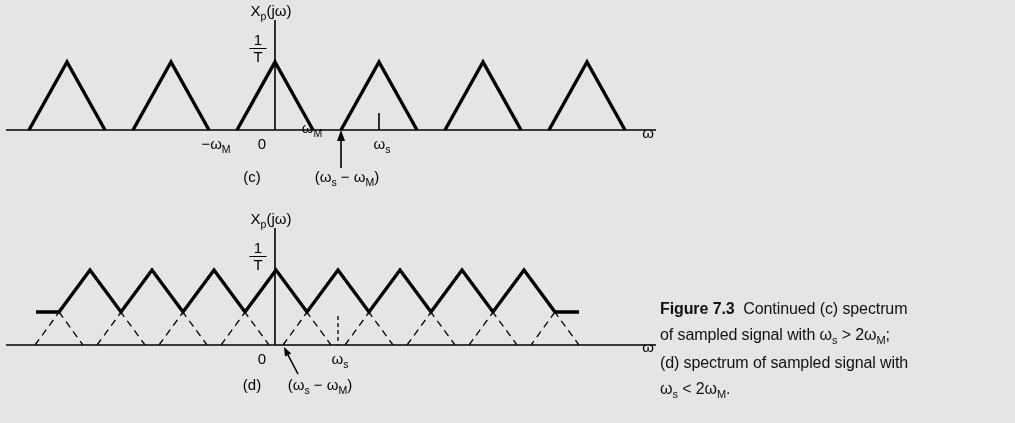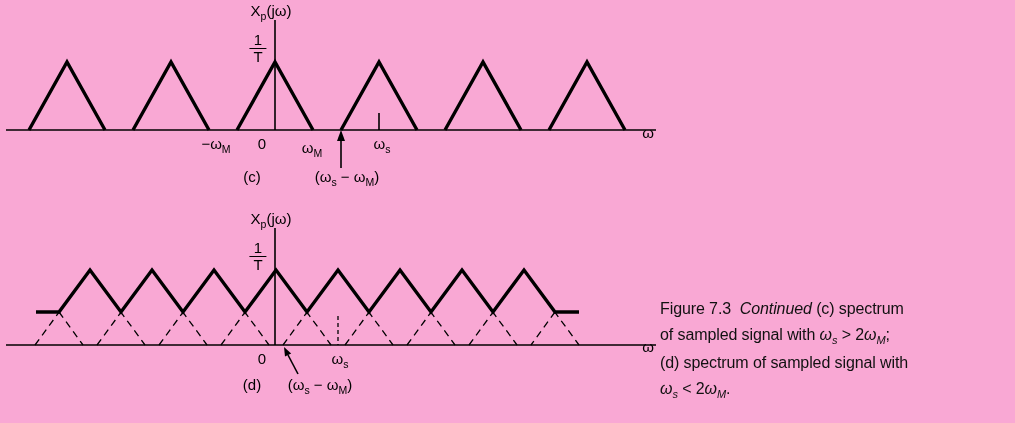--- a/index.html
+++ b/index.html
@@ -1,38 +1,38 @@
 <!DOCTYPE html>
 <html><head>
 <meta charset="utf-8">
 <style>
   html,body{margin:0;padding:0;background:#fff}
   #figure{
-    position:relative;width:1015px;height:423px;background:#f9a8d4;
+    position:relative;width:1015px;height:423px;background:#e5e5e5;
     font-family:"Liberation Sans",sans-serif;color:#000;overflow:hidden;
   }
   #figure svg{position:absolute;left:0;top:0}
   .lbl{
     position:absolute;transform:translateX(-50%);
     font-size:15px;line-height:1.1;white-space:nowrap;color:#000;
   }
   .lbl sub{font-size:10.5px}
   .frac{
     position:absolute;transform:translateX(-50%);
     text-align:center;font-size:15px;line-height:1.08;
   }
   .frac .num{padding:0 4px}
   .frac .den{border-top:1.6px solid #000;padding:0 4px}
   .caption{
     position:absolute;left:660px;top:296px;width:356px;
     font-size:16px;line-height:1.62;letter-spacing:-0.1px;color:#111;
   }
   .caption sub{font-size:11px}
-  .it{font-style:italic}
-  .bd{font-weight:400}
+  .it{}
+  .bd{font-weight:700}
 </style>
 </head>
 <body>
 
 <div id="figure">
 
   <svg width="660" height="423" viewBox="0 0 660 423">
 
     <g stroke="#000" fill="none">
       <line x1="6" y1="130" x2="656" y2="130" stroke-width="1.6"></line>
@@ -75,21 +75,21 @@
     </g>
   </svg>
 
   <div class="lbl" style="left:271px;top:3px"><span>X</span><sub>p</sub><span>(jω)</span></div>
   <div class="frac" style="left:258px;top:32px">
     <div class="num">1</div>
     <div class="den">T</div>
   </div>
   <div class="lbl" style="left:216px;top:136px"><span>−ω</span><sub>M</sub></div>
   <div class="lbl" style="left:262px;top:136px">0</div>
-  <div class="lbl" style="left:312px;top:140px"><span>ω</span><sub>M</sub></div>
+  <div class="lbl" style="left:312px;top:120px"><span>ω</span><sub>M</sub></div>
   <div class="lbl" style="left:382px;top:136px"><span>ω</span><sub>s</sub></div>
   <div class="lbl" style="left:648px;top:125px">ω</div>
   <div class="lbl" style="left:252px;top:169px">(c)</div>
   <div class="lbl" style="left:347px;top:169px"><span>(ω</span><sub>s</sub><span> − ω</span><sub>M</sub><span>)</span></div>
 
   <div class="lbl" style="left:271px;top:211px"><span>X</span><sub>p</sub><span>(jω)</span></div>
   <div class="frac" style="left:258px;top:240px">
     <div class="num">1</div>
     <div class="den">T</div>
   </div>

